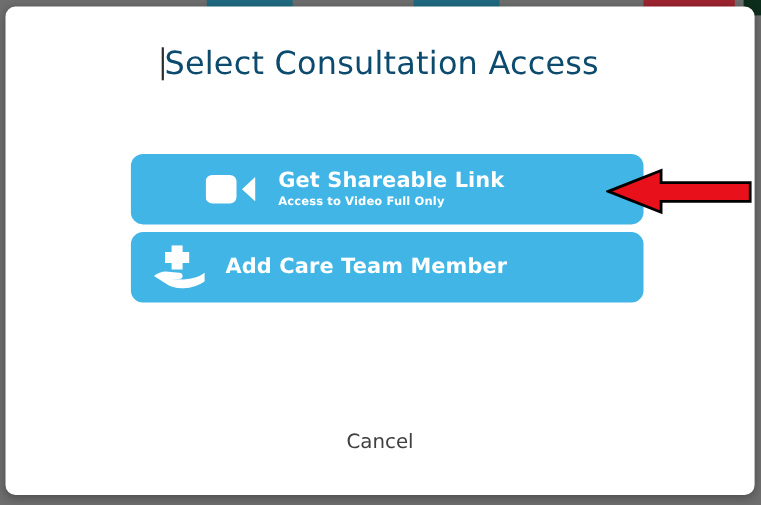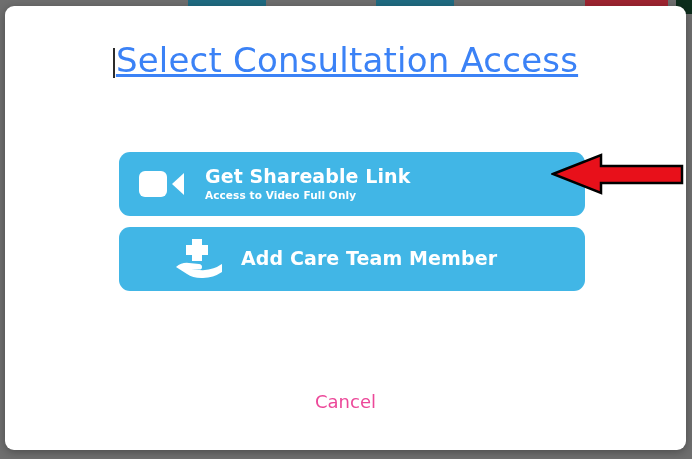--- a/index.html
+++ b/index.html
@@ -51,45 +51,44 @@
   }
   #title-caret {
     display: inline-block;
     width: 2px;
     height: 30px;
     background: #2b2b2b;
     vertical-align: -6px;
     margin-right: 1px;
   }
   #title-text {
-    font-size: 34px;
+    font-size: 29px;
     font-weight: 500;
-    color: #3b82f6;
+    color: #0c4a6e;
     letter-spacing: 0.2px;
-    text-decoration: underline;
   }
 
   
   .action-btn {
     position: absolute;
     left: 114px;
     width: 466px;
     height: 64px;
     background: #41b6e6;
     border: none;
     border-radius: 11px;
     display: flex;
     align-items: center;
     padding: 0;
     cursor: pointer;
     text-align: left;
     font-family: inherit;
   }
-  #btn-shareable-link { top: 146px; }
-  #btn-care-team      { top: 221px; padding-left: 36px; }
+  #btn-shareable-link { top: 134px; padding-left: 48px; }
+  #btn-care-team      { top: 205px; }
 
   .btn-icon {
     width: 86px;
     min-width: 86px;
     display: flex;
     align-items: center;
     justify-content: center;
     color: #ffffff;
   }
   .btn-labels {
@@ -175,19 +174,19 @@
         <path d="M2 28 q6 -5 13 -4 l10 1 q3 0.4 3 3 q0 2.6 -3 2.6 l-8 0
                  l12 0.6 q12 -1 18 -5.6 q4 -2.6 5 1 q0.8 2.8 -3 5.6
                  q-9 6.4 -20 6.8 q-10 0.4 -16 -4 z" fill="#ffffff"></path>
       </svg>
     </span>
     <span class="btn-labels">
       <span class="btn-title">Add Care Team Member</span>
     </span>
   </button>
 
-  <button id="cancel-button" style="color: #ec4899;">Cancel</button>
+  <button id="cancel-button" style="color: #404040;">Cancel</button>
 
 </div>
 
 <svg id="annotation-arrow" viewBox="0 0 134 48">
   <path d="M2 24 L50 5 L50 16 L131 16 L131 33 L50 33 L50 43 Z" fill="#e8101a" stroke="#000000" stroke-width="2.5" stroke-linejoin="miter"></path>
 </svg>
 
 </body></html>

